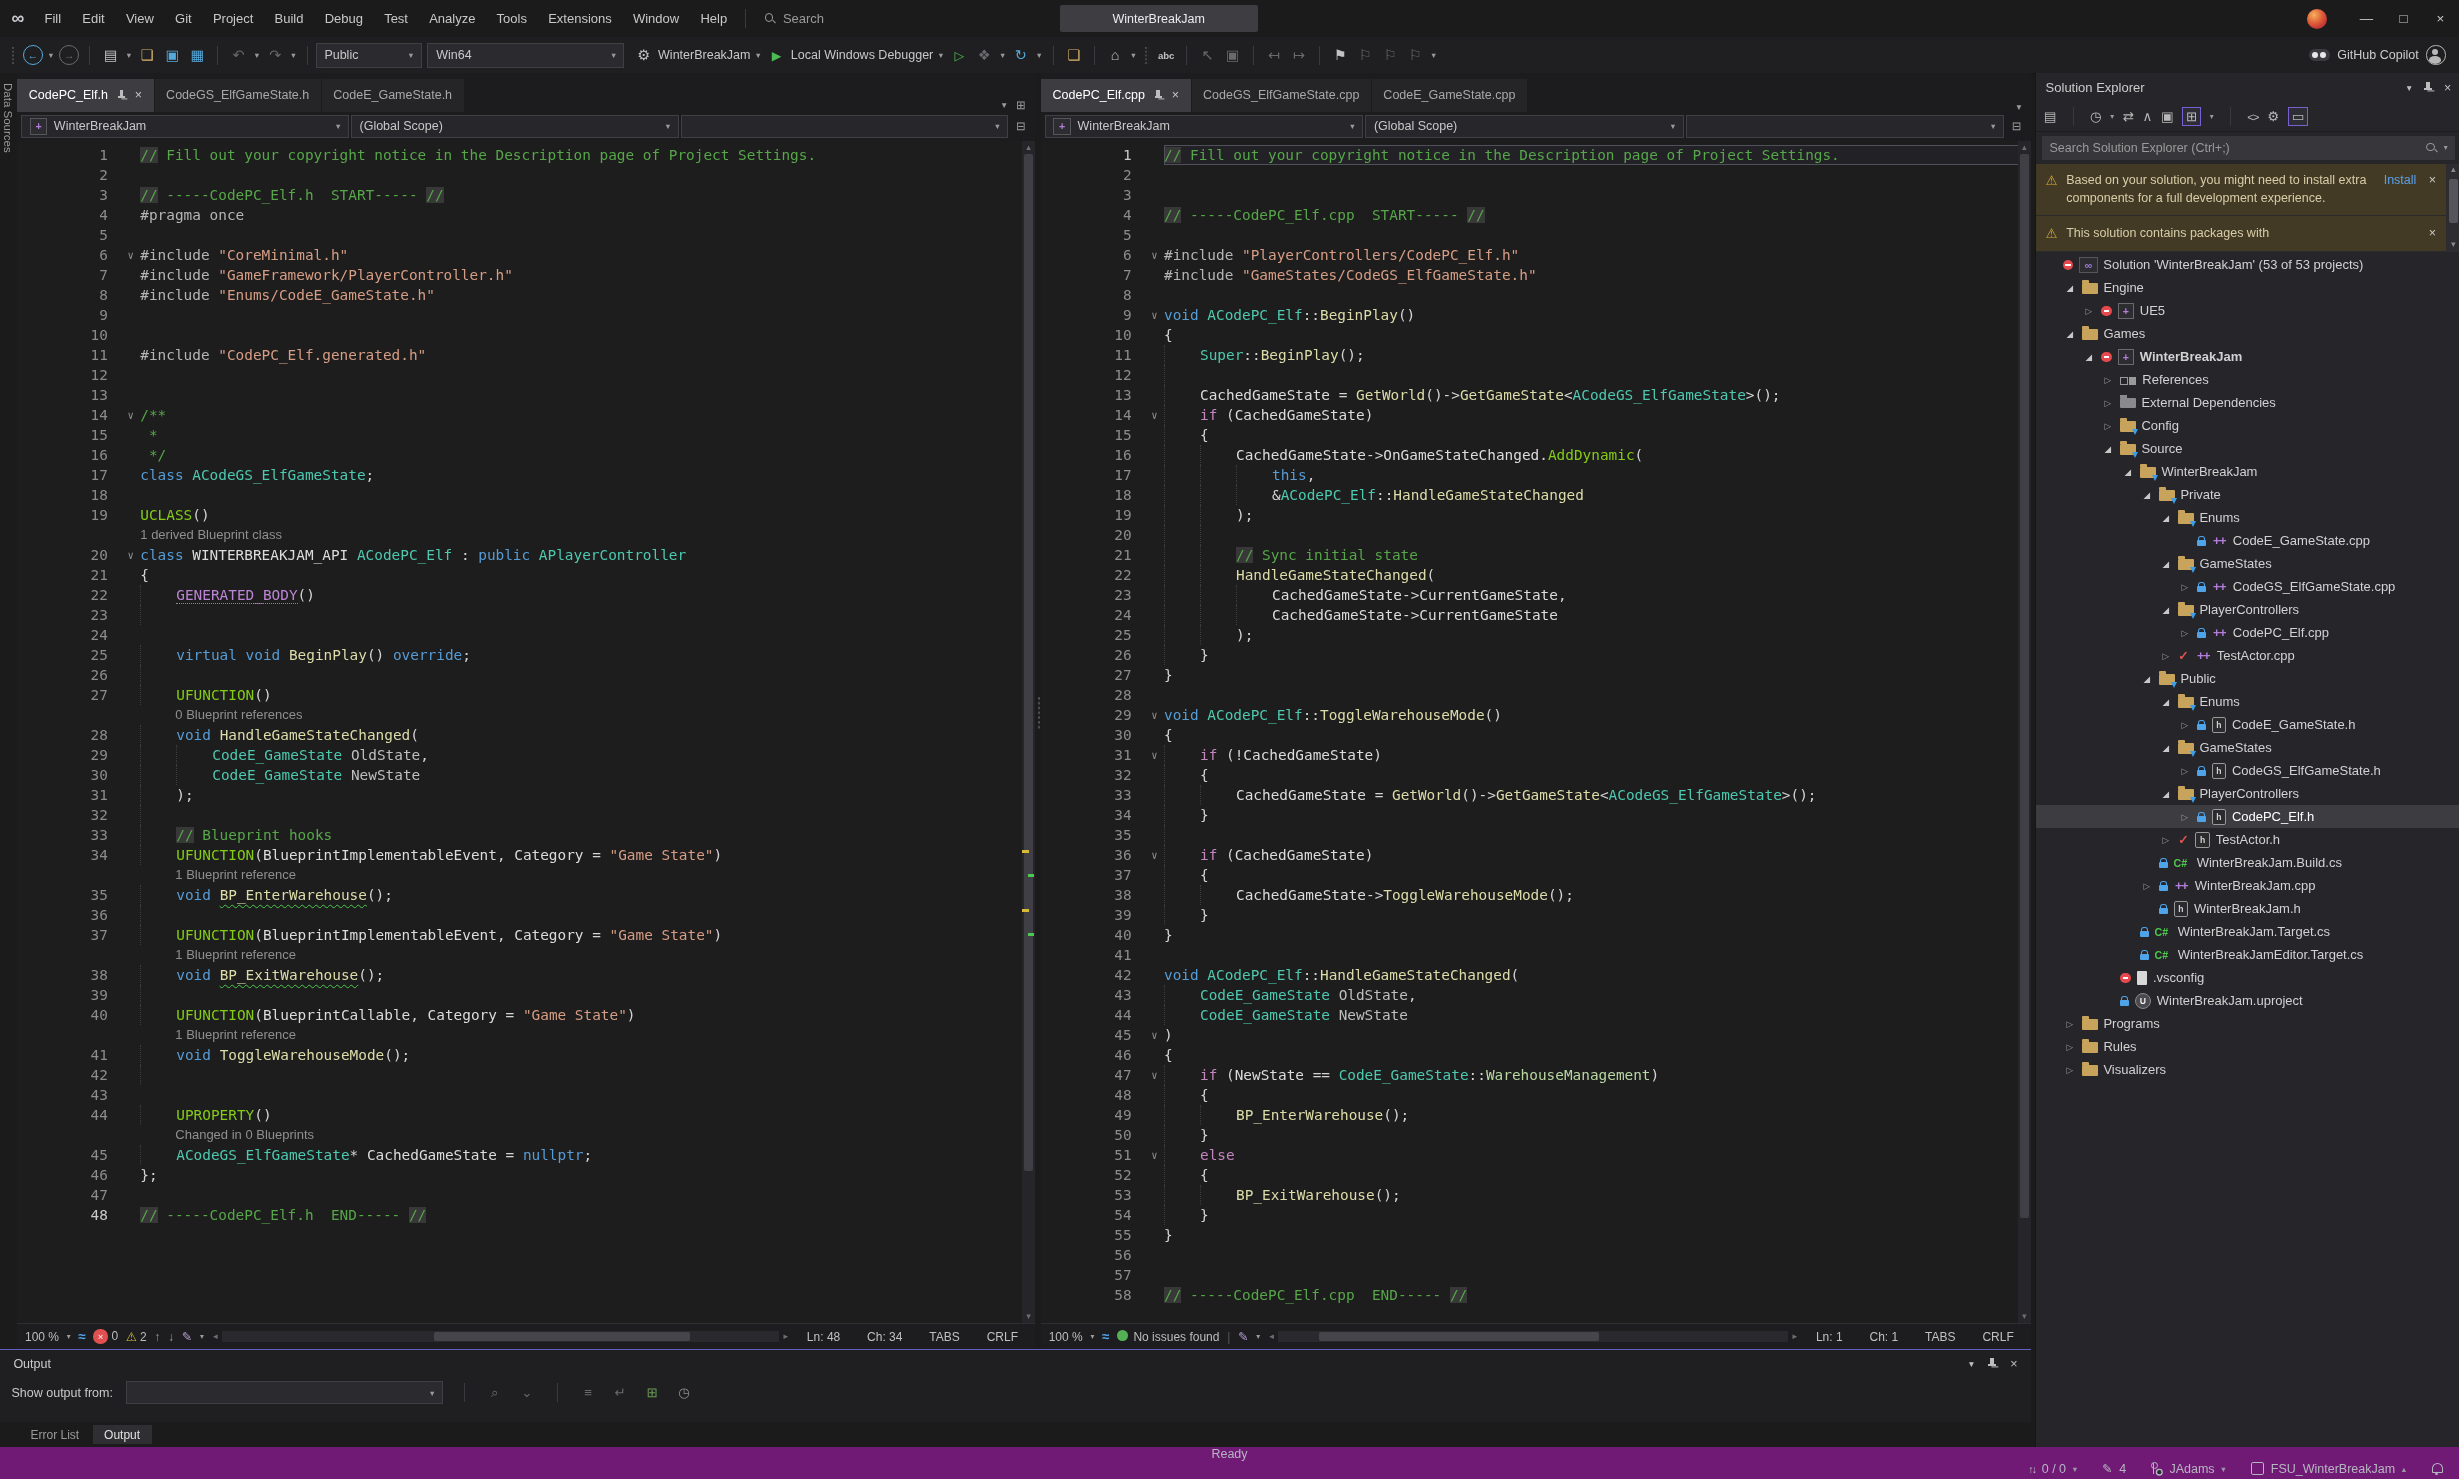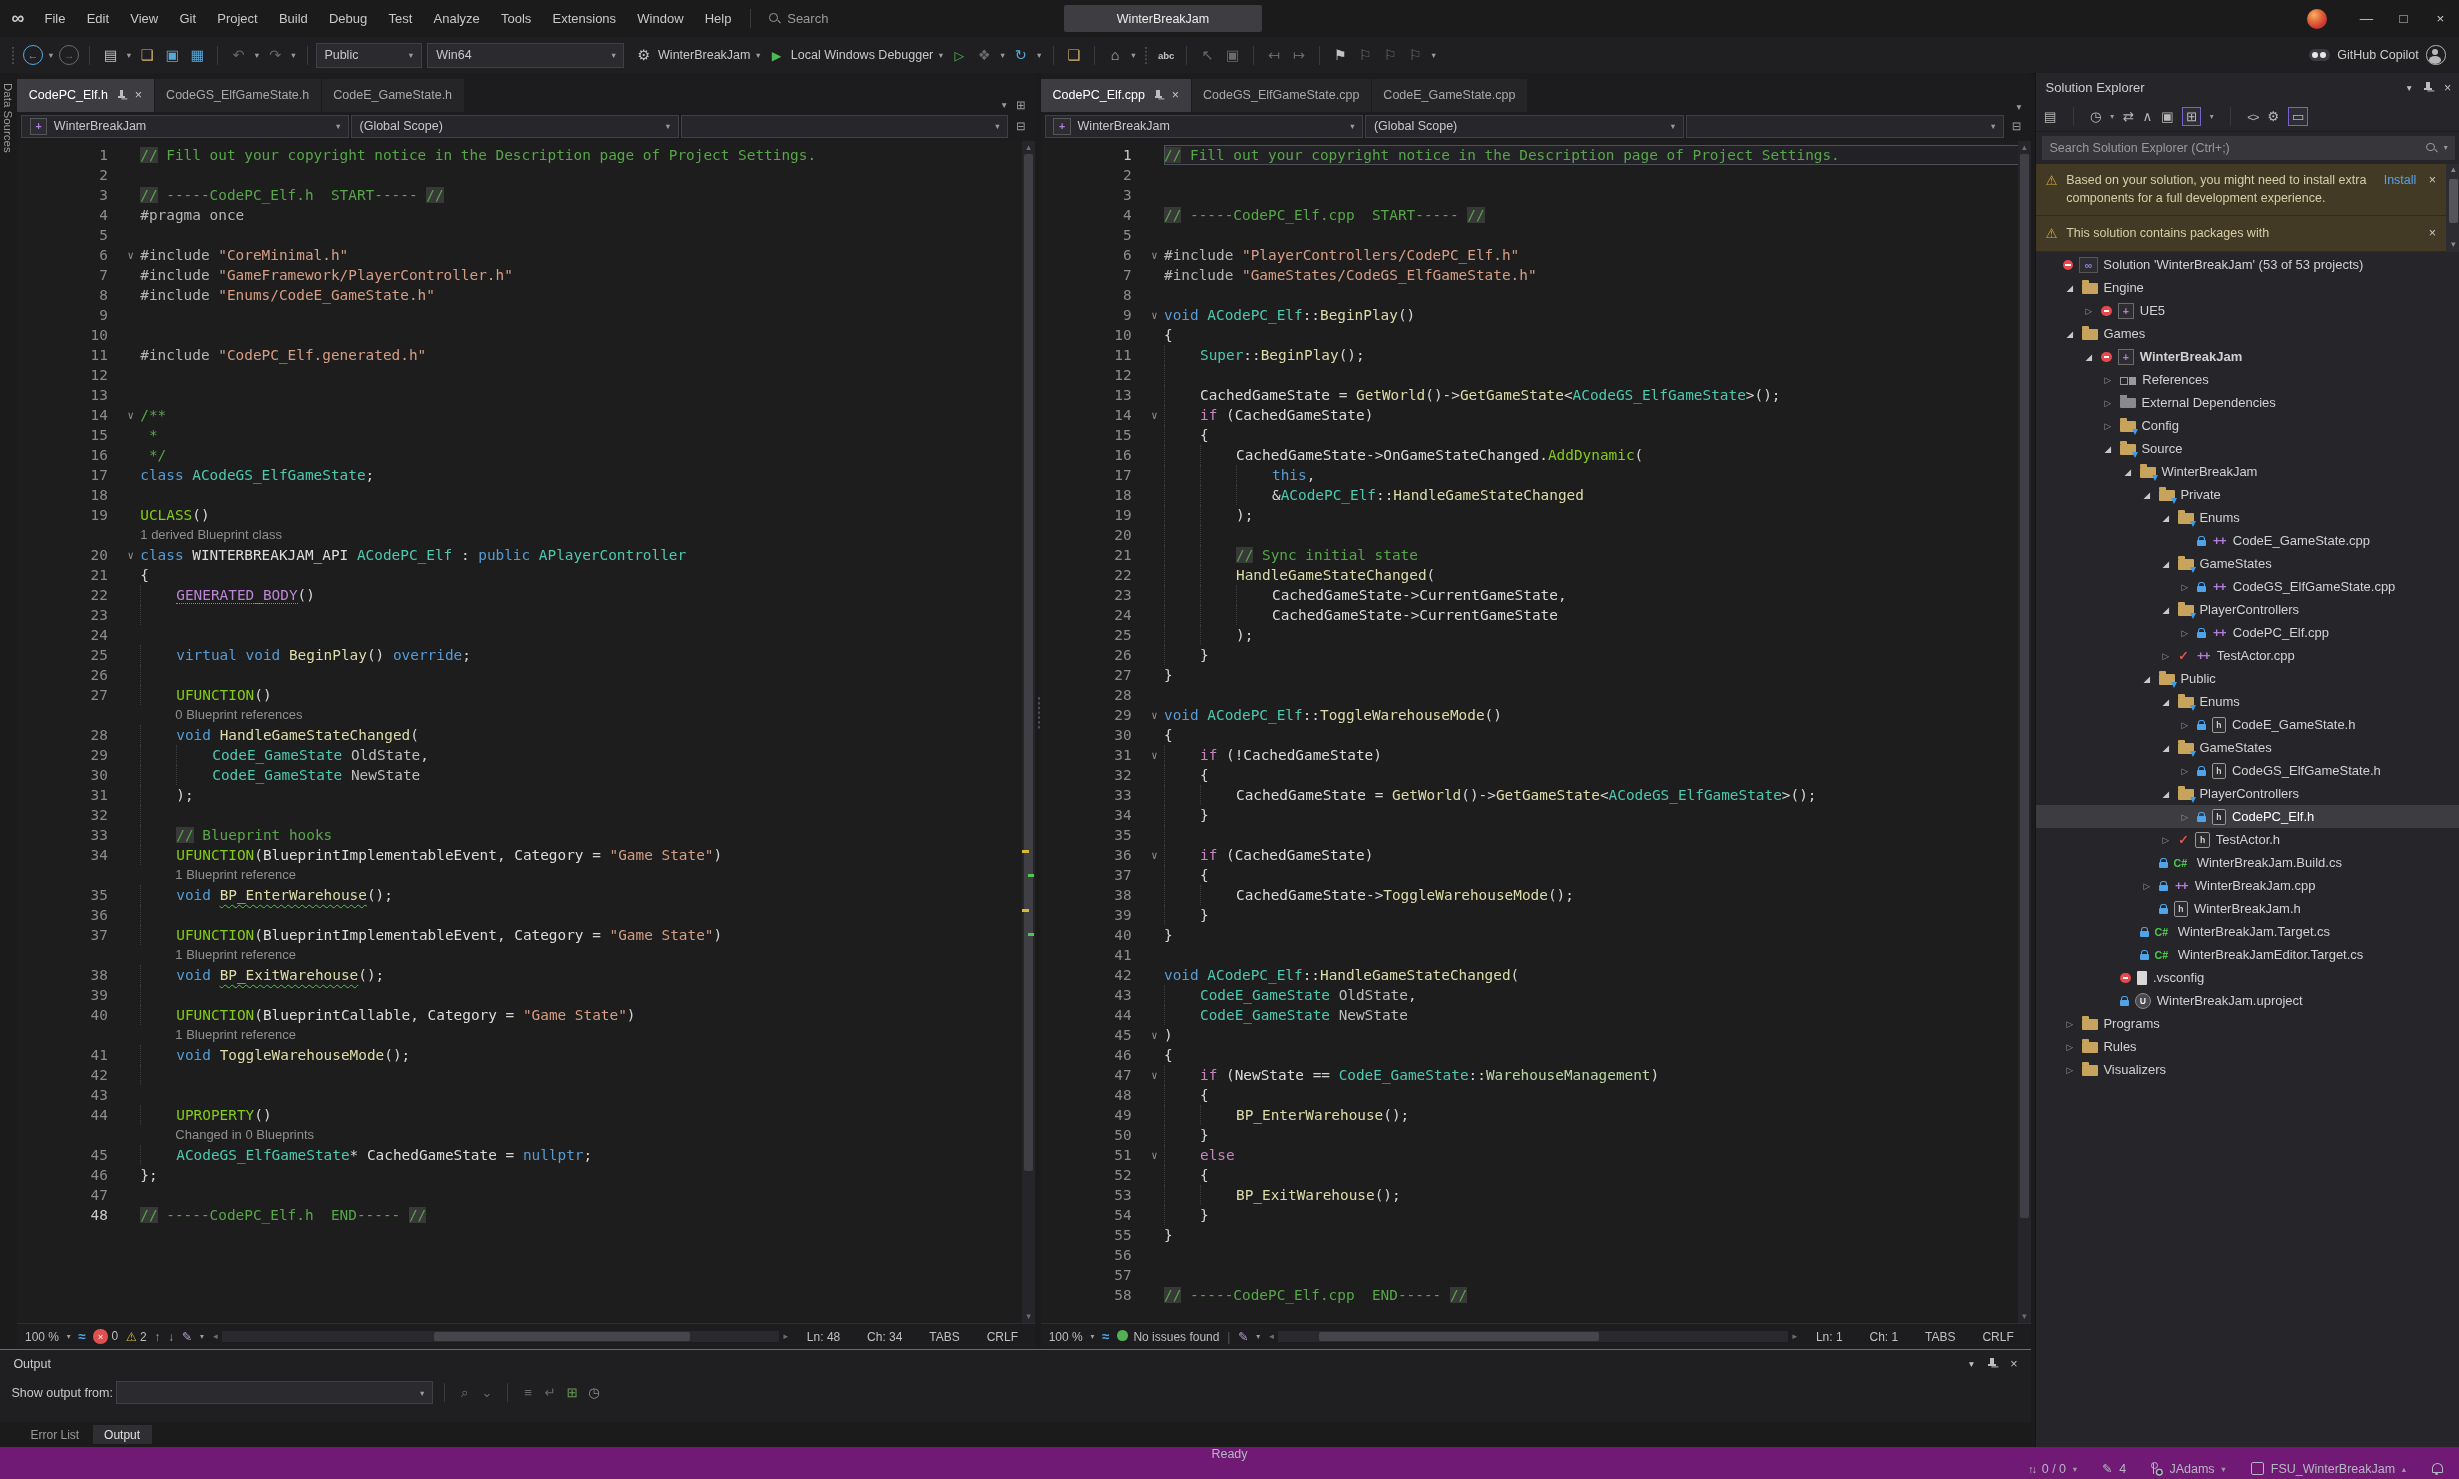--- a/index.html
+++ b/index.html
@@ -140,21 +140,21 @@
   .ic-ext::before{content:'';position:absolute;top:-2.9px;left:0;width:6.7px;height:2.9px;background:#8a8a8e;}
   .lockic{flex:none;position:relative;width:8.6px;height:6.7px;background:#4FA3E8;border-radius:1px;margin-top:3.8px;}
   .lockic::before{content:'';position:absolute;top:-3.8px;left:1px;width:4.8px;height:3.8px;border:1.4px solid #4FA3E8;border-bottom:none;border-radius:2.9px 2.9px 0 0;}
   .reddot{flex:none;width:10.6px;height:10.6px;border-radius:50%;background:#E5484D;position:relative;}
   .reddot::after{content:'';position:absolute;left:2.4px;top:4.3px;width:5.8px;height:1.9px;background:#ffffff;}
   .checkic{flex:none;color:#E05252;font-weight:bold;font-size:12.5px;width:11.5px;}
   
   #output{position:absolute;left:0;top:1349px;width:2031px;height:73px;background:#1f1f22;border-top:1.9px solid #6060c0;box-sizing:border-box;}
   #out-title{height:27px;display:flex;align-items:center;padding:0 13.4px;font-size:12.5px;color:#cccccc;}
   #out-title .ticons{margin-left:auto;display:flex;gap:13.4px;align-items:center;color:#c0c0c0;font-size:9.6px;}
-  #out-tools{height:31px;display:flex;align-items:center;gap:3px;padding:0 11.5px;font-size:12.5px;color:#c8c8c8;}
+  #out-tools{height:31px;display:flex;align-items:center;gap:13px;padding:0 11.5px;font-size:12.5px;color:#c8c8c8;}
   #out-tools .combo{width:317px;height:23px;}
   #out-tools .oic{color:#6a6a6e;font-size:13.4px;min-width:19px;text-align:center;}
   #out-tools .oic.en{color:#8a8a8e;}
   #out-tools .oic.grn{color:#6A9955;}
   
   #paneltabs{position:absolute;left:0;top:1422px;width:2031px;height:25px;background:#1b1b1c;display:flex;align-items:center;padding-left:19px;box-sizing:border-box;gap:1.9px;}
   .ptab{padding:2.9px 11.5px;font-size:12px;color:#9a9a9a;}
   .ptab.active{background:#2f2f33;color:#e0e0e0;}
   
   #statusbar{position:absolute;left:0;top:1447px;width:2459px;height:36px;background:#701a75;display:flex;align-items:center;font-size:12.5px;color:#b6b6c2;padding:0 15.4px;box-sizing:border-box;flex-direction:column;}
@@ -170,21 +170,21 @@
   .bellic{position:relative;width:12.5px;height:13.4px;}
   .bellic::before{content:'';position:absolute;left:1px;top:1px;width:8.6px;height:8.6px;border:1.4px solid #b6b6c2;border-radius:5.8px 5.8px 1px 1px;}
   .bellic::after{content:'';position:absolute;left:4.3px;top:11.5px;width:2.9px;height:1.9px;border-radius:50%;background:#b6b6c2;}
 </style>
 </head>
 <body>
 
 <div id="titlebar">
   <span id="vslogo">∞</span>
   <div id="menus">
-      <span class="mitem">File</span>
+      <span class="mitem">Fill</span>
       <span class="mitem">Edit</span>
       <span class="mitem">View</span>
       <span class="mitem">Git</span>
       <span class="mitem">Project</span>
       <span class="mitem">Build</span>
       <span class="mitem">Debug</span>
       <span class="mitem">Test</span>
       <span class="mitem">Analyze</span>
       <span class="mitem">Tools</span>
       <span class="mitem">Extensions</span>

